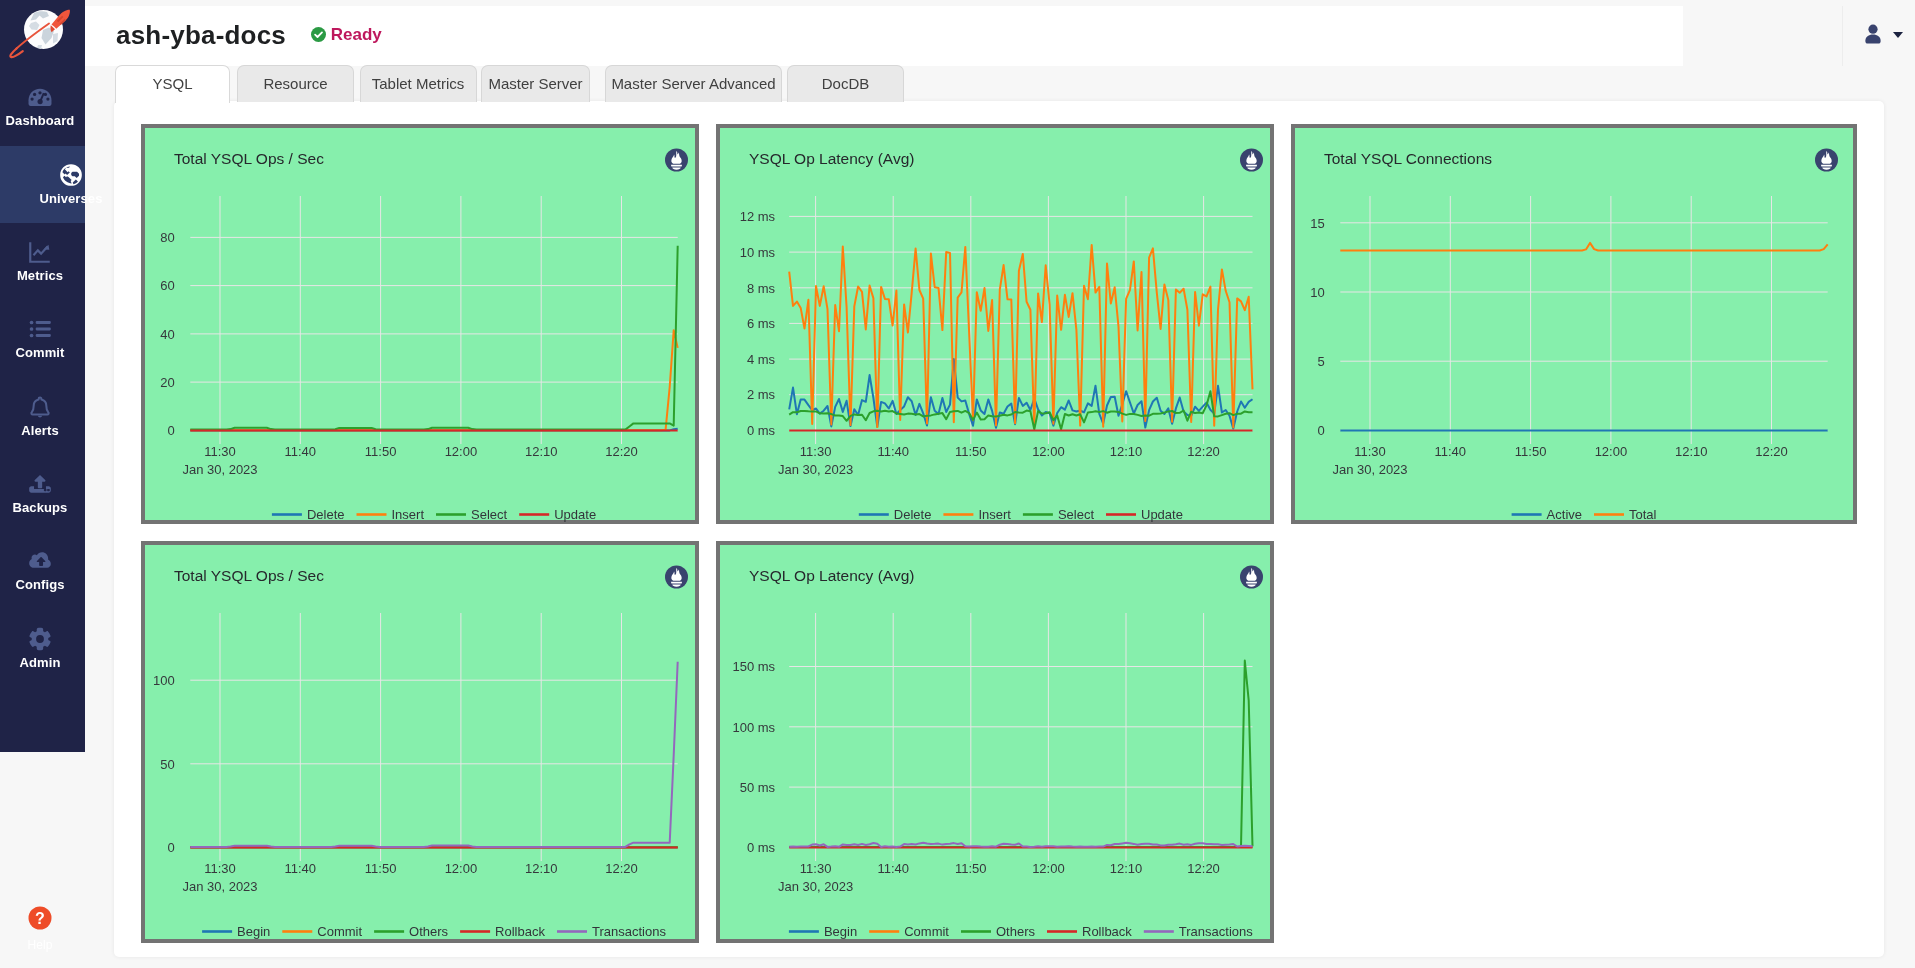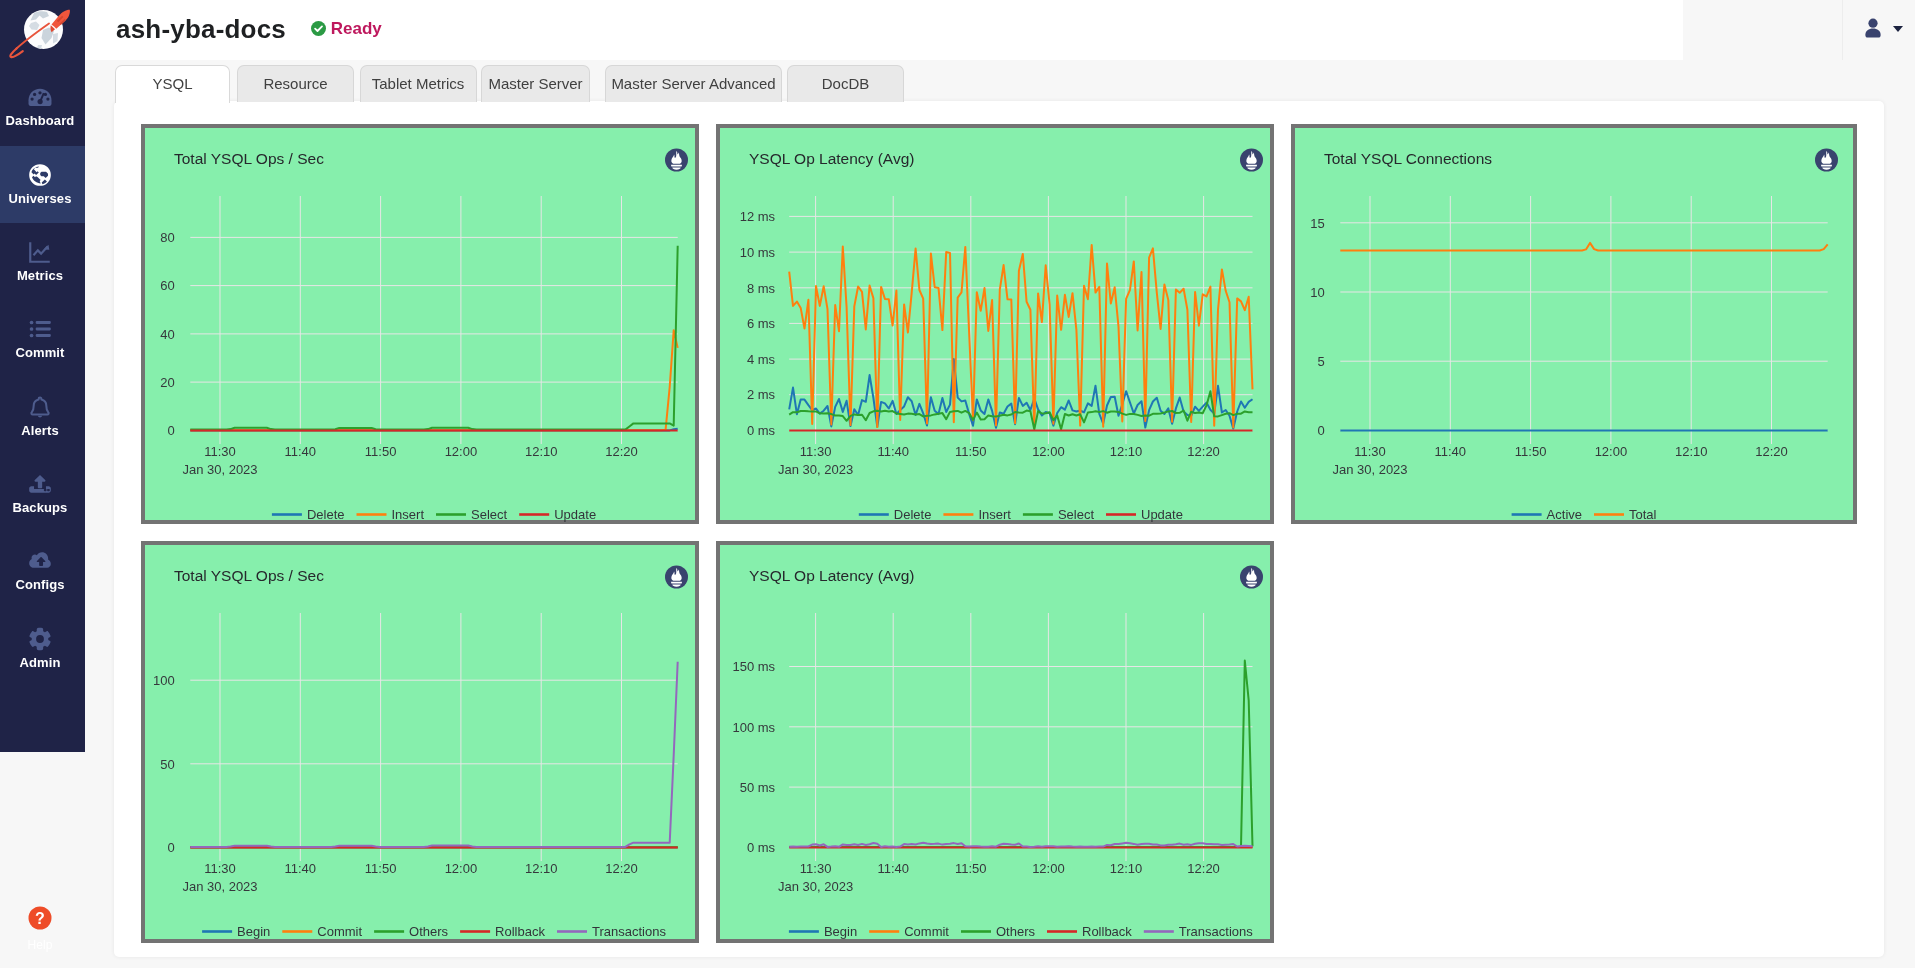--- a/index.html
+++ b/index.html
@@ -1,25 +1,25 @@
 <!DOCTYPE html>
 <html><head>
 <meta charset="utf-8">
 <style>
 * { margin:0; padding:0; box-sizing:border-box; }
 html,body { width:1915px; height:968px; overflow:hidden; font-family:"Liberation Sans", sans-serif; background:#f7f7f7; }
 .sidebar { position:absolute; left:0; top:0; width:85px; height:752px; background:#1f2347; z-index:5; }
 .logo { position:absolute; left:3px; top:0px; }
 .nav-item { position:absolute; left:0; width:85px; height:77.3px; text-align:center; }
-.nav-item.active { background:#2d3b67; }
+.nav-item.active { background:#2d3b67;padding-left:31px; }
 .nico { margin-top:16px; height:26px; width:80px; text-align:center; }
 .nlab { margin-top:3px; color:#fff; font-size:13px; font-weight:bold; letter-spacing:0.1px; width:80px; text-align:center; }
 .help-item { position:absolute; left:0; top:890px; width:85px; text-align:center; }
 .help-item .nlab { font-weight:normal; font-size:12px; margin-top:6px; }
-.topbar { position:absolute; left:85px; top:0; width:1598px; height:60px; background:#fff; z-index:4; }
+.topbar { position:absolute; left:85px; top:6px; width:1598px; height:60px; background:#fff; z-index:4; }
 .title { position:absolute; left:31px; top:14px; font-size:26px; font-weight:bold; color:#1e2022; letter-spacing:0.2px; }
 .ready { position:absolute; left:226px; top:19px; font-size:17px; font-weight:bold; color:#be185d; }
 .tdiv { position:absolute; left:1757px; top:0px; width:1px; height:60px; background:#ededed; }
 .usr { position:absolute; left:1775px; top:15px; }
 .caret { position:absolute; left:1808px; top:26px; width:0; height:0; border-left:5px solid transparent; border-right:5px solid transparent; border-top:6px solid #1c2340; }
 .panel { position:absolute; left:114px; top:101px; width:1770px; height:856px; background:#fff; border-radius:5px; box-shadow:0 0 4px rgba(0,0,0,0.07); }
 .tab { position:absolute; top:64.5px; height:37.5px; background:#e9e9e9; border:1px solid #d7d7d7; border-bottom:none; border-radius:7px 7px 0 0; text-align:center; line-height:35px; font-size:15px; color:#404040; z-index:6; }
 .tab.active { background:#fff; border-color:#d9d9d9; height:38px; z-index:7; }
 .card { position:absolute; background:#86efac; border:4px solid #737373;text-align:right; }
 </style>

